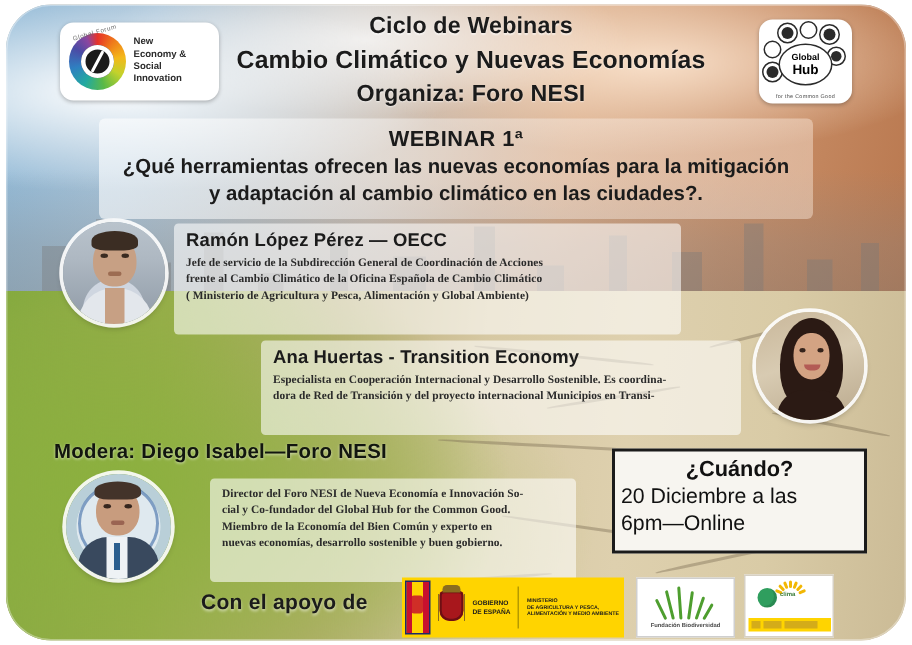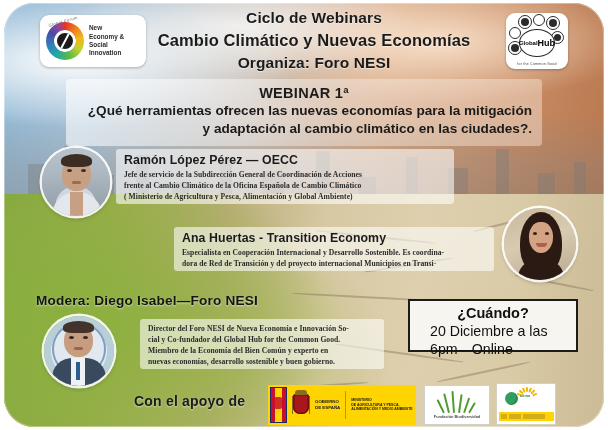--- a/index.html
+++ b/index.html
@@ -48,60 +48,60 @@
   .nesi-ring .needle{position:absolute;left:18px;top:11px;width:2px;height:16px;background:#fff;
                      transform:rotate(28deg);border-radius:1px;z-index:2;}
   .nesi-txt{font-size:6.4px;line-height:1.32;color:#2b2b2b;font-weight:bold;}
   .nesi-arc{position:absolute;left:8px;top:4px;font-size:4.2px;color:#6b6b6b;
             letter-spacing:.4px;transform:rotate(-16deg);}
   .logo-hub{right:36px;top:10px;width:62px;height:56px;}
   .hub-wrap{position:relative;width:100%;height:100%;}
   .hub-c{position:absolute;border-radius:50%;border:1.4px solid #2b2b2b;box-sizing:border-box;background:#fff;}
   .hub-f{position:absolute;border-radius:50%;background:#2b2b2b;}
   .hub-core{position:absolute;left:13px;top:16px;width:34px;height:26px;border-radius:50%;
-            border:1.5px solid #2b2b2b;background:#fff;display:flex;
+            border:1.5px solid #2b2b2b;background:#fff;display:flex;flex-direction:column;
             align-items:center;justify-content:center;line-height:1;}
   .hub-core b:first-child{font-size:6px;}
   .hub-core b:last-child{font-size:9px;}
   .hub-sub{position:absolute;left:6px;bottom:3px;width:50px;text-align:center;
            font-size:3.6px;color:#4a4a4a;letter-spacing:.2px;}
 
   
   .q-panel{position:absolute;left:62px;top:76px;width:476px;padding:6px 10px 9px;
            box-sizing:border-box;text-align:center;
            background:linear-gradient(100deg,rgba(255,255,255,.60),rgba(255,255,255,.34) 55%,rgba(255,240,228,.42));
            border-radius:4px;}
   .q-kicker{font-size:14.5px;font-weight:bold;color:#1b1b1b;letter-spacing:.3px;margin-bottom:1px;}
   .q-text{font-size:13.6px;font-weight:bold;color:#1b1b1b;line-height:1.3;}
-  .q-text span{display:block;white-space:nowrap;text-align:right;}
+  .q-text span{display:block;white-space:nowrap;}
 
   
   .avatar{position:absolute;border-radius:50%;overflow:hidden;
           box-shadow:0 0 0 2.5px rgba(255,255,255,.9),0 2px 5px rgba(0,0,0,.33);}
   .av-face{position:absolute;inset:0;}
 
   .spk{position:absolute;background:rgba(255,255,255,.58);border-radius:3px;
-       padding:4px 8px 2px;box-sizing:border-box;}
+       padding:4px 8px 21px;box-sizing:border-box;}
   .spk-name{font-size:12.3px;font-weight:bold;color:#1b1b1b;margin-bottom:2px;letter-spacing:.1px;}
   .spk-bio{font-size:7.6px;font-weight:bold;color:#2a2a2a;line-height:1.46;letter-spacing:.05px;font-family:Liberation Serif, serif;}
   .spk-bio span{display:block;}
 
   .spk1{left:112px;top:146px;width:338px;}
   .spk2{left:170px;top:224px;width:320px;text-align:left;}
   .spk2 .spk-bio{text-align:justify;}
   .spk3{left:136px;top:316px;width:244px;}
   .spk3 .spk-bio{text-align:justify;}
 
   .moderator-label{position:absolute;left:32px;top:290px;font-size:13.6px;font-weight:bold;
                    color:#12160f;letter-spacing:.2px;text-shadow:0 1px 2px rgba(255,255,255,.6);}
 
   
-  .when{position:absolute;left:404px;top:296px;width:170px;height:53px;
+  .when{position:absolute;left:404px;top:296px;width:170px;height:70px;
         background:#f7f5f0;border:2.2px solid #1b1b1b;box-sizing:border-box;
-        padding:4px 20px;}
+        padding:4px 4px;}
   .when-title{text-align:center;font-size:14.5px;font-weight:bold;color:#111;line-height:1.15;}
   .when-l1,.when-l2{font-size:14.2px;font-weight:normal;color:#111;line-height:1.28;}
 
   
   .support{position:absolute;left:130px;top:390px;font-size:14px;font-weight:bold;
            color:#1b1b1b;letter-spacing:.2px;text-shadow:0 1px 2px rgba(255,255,255,.55);}
   .sp-gob{position:absolute;left:264px;top:382px;width:148px;height:40px;background:#ffd400;
           display:flex;align-items:center;}
   .gob-flag{width:17px;height:36px;margin-left:2px;flex:0 0 17px;
             background:linear-gradient(90deg,#c8102e 0 26%,#ffd400 26% 74%,#c8102e 74% 100%);

